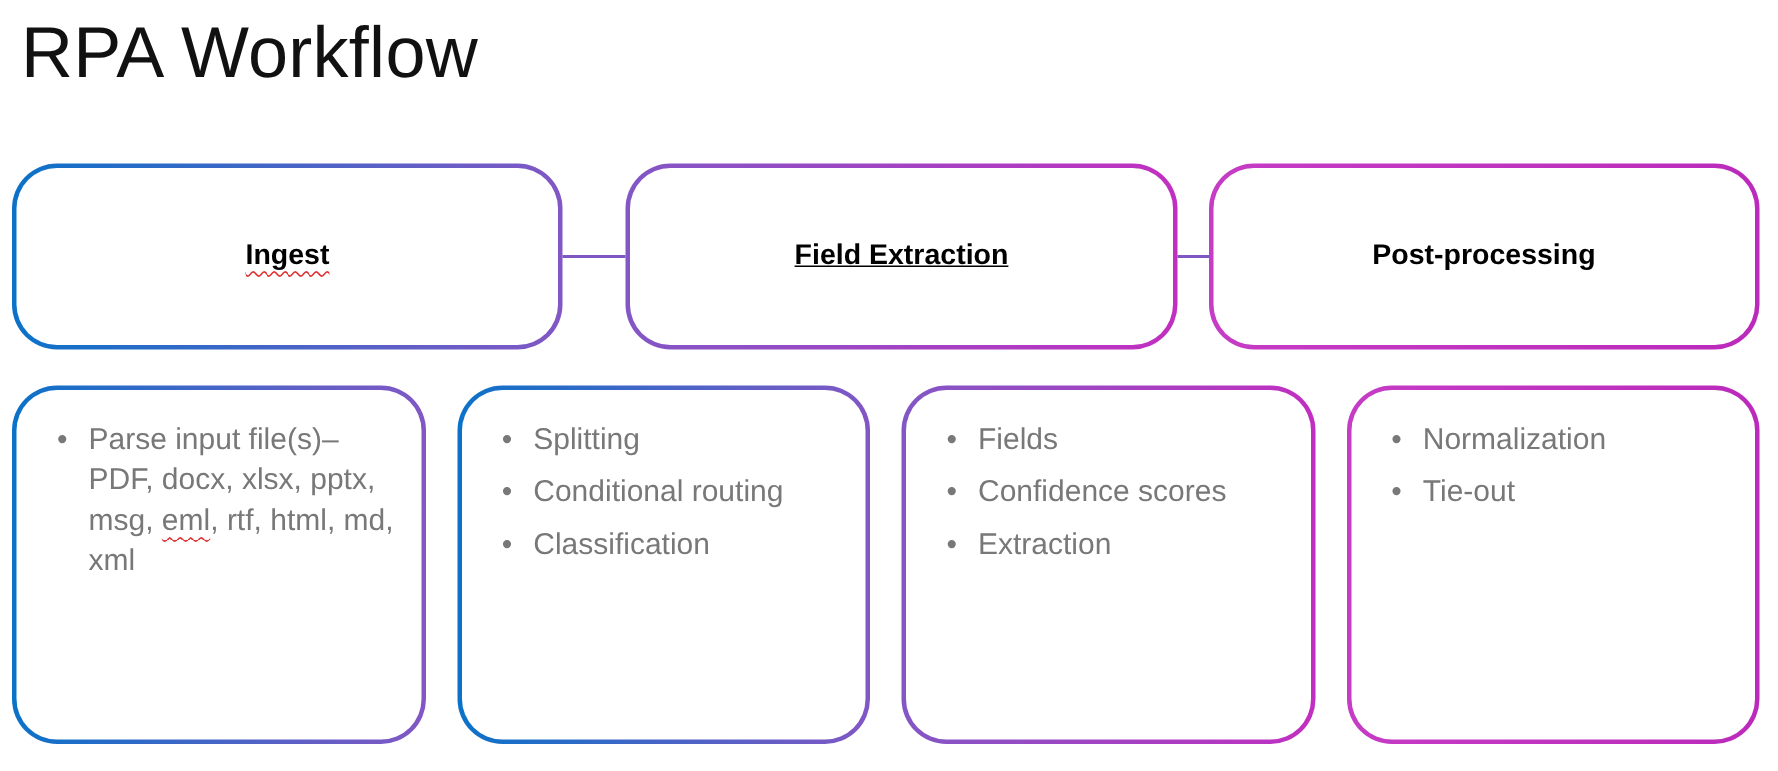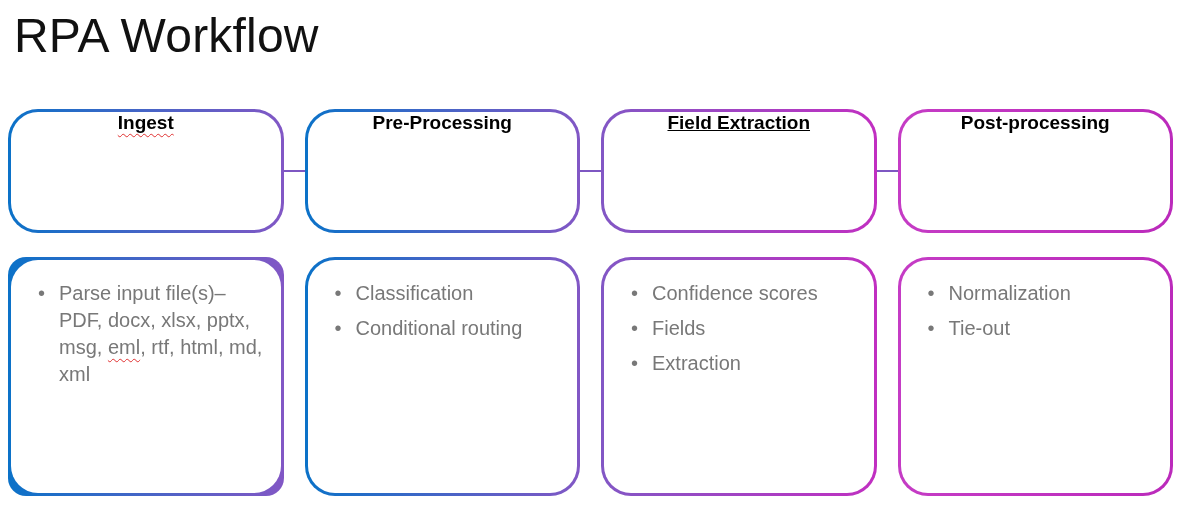--- a/index.html
+++ b/index.html
@@ -39,21 +39,21 @@
   }
   .inner {
     width: 100%;
     height: 100%;
     background: #ffffff;
     border-radius: 27px;
     box-sizing: border-box;
   }
   .hdr-inner {
     display: flex;
-    align-items: flex-start;
+    align-items: center;
     justify-content: center;
   }
   .hdr-label {
     font-size: 19px;
     font-weight: 700;
     color: #000000;
   }
   .conn {
     flex: 0 0 21px;
     height: 2px;
@@ -107,63 +107,59 @@
 
 <div class="wrap">
 
   <div class="headers">
     <div class="grad-box" style="background: linear-gradient(to right, rgb(11, 114, 200), rgb(130, 87, 197));">
       <div class="inner hdr-inner">
         <span class="hdr-label spell">Ingest</span>
       </div>
     </div>
     <div class="conn"></div>
-    <div class="grad-box" style="background: linear-gradient(to right, rgb(11, 114, 200), rgb(130, 87, 197));">
-      <div class="inner hdr-inner">
-        <span class="hdr-label">Pre-Processing</span>
-      </div>
-    </div>
     <div class="conn"></div>
     <div class="grad-box" style="background: linear-gradient(to right, rgb(130, 87, 197), rgb(193, 47, 193)); text-decoration: underline;">
       <div class="inner hdr-inner">
         <span class="hdr-label">Field Extraction</span>
       </div>
     </div>
     <div class="conn"></div>
     <div class="grad-box" style="background: linear-gradient(to right, rgb(197, 60, 197), rgb(187, 42, 187));">
       <div class="inner hdr-inner">
         <span class="hdr-label">Post-processing</span>
       </div>
     </div>
   </div>
 
   <div class="details">
 
-    <div class="grad-box" style="background: linear-gradient(to right, rgb(11, 114, 200), rgb(130, 87, 197)); border-radius: 18px;">
+    <div class="grad-box" style="background: linear-gradient(to right, rgb(11, 114, 200), rgb(130, 87, 197));">
       <div class="inner det-inner">
         <ul class="bullets">
           <li><span>Parse input file(s)– PDF, docx, xlsx, pptx, msg, </span><span class="spell">eml</span><span>, rtf, html, md, xml</span></li>
         </ul>
       </div>
     </div>
 
     <div class="grad-box" style="background: linear-gradient(to right, rgb(11, 114, 200), rgb(130, 87, 197));">
       <div class="inner det-inner">
         <ul class="bullets">
+          <li><span>Splitting</span></li>
+          <li><span>Conditional routing</span></li>
           <li><span>Classification</span></li>
-          <li><span>Conditional routing</span></li>
         </ul>
       </div>
     </div>
 
     <div class="grad-box" style="background: linear-gradient(to right, rgb(130, 87, 197), rgb(193, 47, 193));">
       <div class="inner det-inner">
         <ul class="bullets">
+          <li><span>Fields</span></li>
           <li><span>Confidence scores</span></li>
-          <li><span>Fields</span></li>
           <li><span>Extraction</span></li>
         </ul>
       </div>
     </div>
 
     <div class="grad-box" style="background: linear-gradient(to right, rgb(197, 60, 197), rgb(187, 42, 187));">
       <div class="inner det-inner">
         <ul class="bullets">
           <li><span>Normalization</span></li>
           <li><span>Tie-out</span></li>

